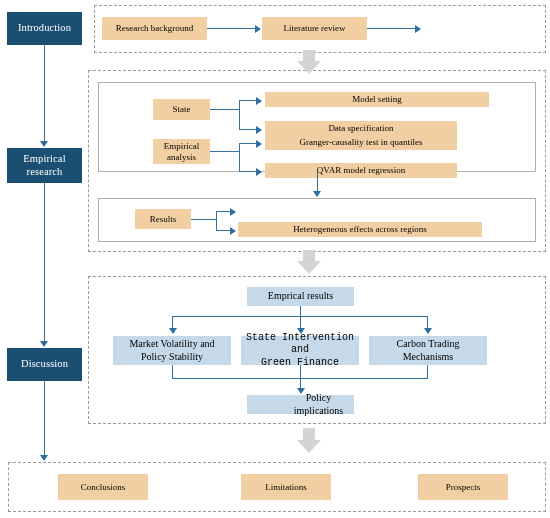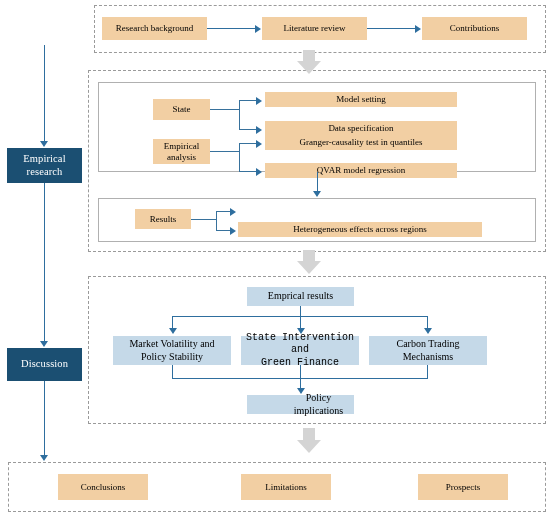--- a/index.html
+++ b/index.html
@@ -66,20 +66,23 @@
 
   <div class="abs dashed" style="left:88px;top:70px;width:458px;height:182px;"></div>
 
   <div class="abs dashed" style="left:88px;top:276px;width:458px;height:148px;"></div>
 
   <div class="abs dashed" style="left:8px;top:462px;width:538px;height:50px;"></div>
 
   <div class="abs solidbox" style="left:98px;top:82px;width:438px;height:90px;"></div>
   <div class="abs solidbox" style="left:98px;top:198px;width:438px;height:44px;"></div>
 
+  <div class="abs stage-box" style="left:7px;top:12px;width:75px;height:33px;">
+    <span>Introduction</span>
+  </div>
 
   <div class="abs stage-box" style="left:7px;top:148px;width:75px;height:35px;flex-direction:column;">
     <span>Empirical</span>
     <span>research</span>
   </div>
 
   <div class="abs stage-box" style="left:7px;top:348px;width:75px;height:33px;">
     <span>Discussion</span>
   </div>
 
@@ -97,41 +100,38 @@
   </div>
   <div class="ln-h" style="left:207px;top:27.7px;width:48px;"></div>
   <div class="ah-right" style="left:255px;top:24.5px;"></div>
 
   <div class="abs tan" style="left:262px;top:17px;width:105px;height:23px;">
     <span>Literature review</span>
   </div>
   <div class="ln-h" style="left:367px;top:27.7px;width:48px;"></div>
   <div class="ah-right" style="left:415px;top:24.5px;"></div>
 
-  <div class="abs tan" style="left:422px;top:17px;width:105px;height:23px;">
-    <span>Contributions</span>
-  </div>
 
   <div class="gray-arrow" style="left:297px;top:50px;width:24px;height:24px;">
     <div class="shaft" style="left:6px;top:0;width:12px;height:12px;"></div>
     <div class="head" style="left:0;top:11px;"></div>
   </div>
 
   <div class="abs tan" style="left:153px;top:99px;width:57px;height:21px;">
     <span>State</span>
   </div>
 
   <div class="ln-h2" style="left:210px;top:109px;width:30px;"></div>
   <div class="ln-v2" style="left:239px;top:99.5px;height:30px;"></div>
   <div class="ln-h2" style="left:239px;top:99.5px;width:20px;"></div>
   <div class="ah-right" style="left:256px;top:96.5px;"></div>
   <div class="ln-h2" style="left:239px;top:128.5px;width:20px;"></div>
   <div class="ah-right" style="left:256px;top:125.5px;"></div>
 
-  <div class="abs tan" style="left:265px;top:92px;width:192px;height:15px;">
+  <div class="abs tan" style="left:265px;top:92px;width:224px;height:15px;">
     <span>Model setting</span>
   </div>
   <div class="abs tan" style="left:265px;top:121px;width:192px;height:15px;">
     <span>Data specification</span>
   </div>
 
   <div class="abs tan" style="left:153px;top:139px;width:57px;height:25px;flex-direction:column;">
     <span>Empirical</span>
     <span>analysis</span>
   </div>

